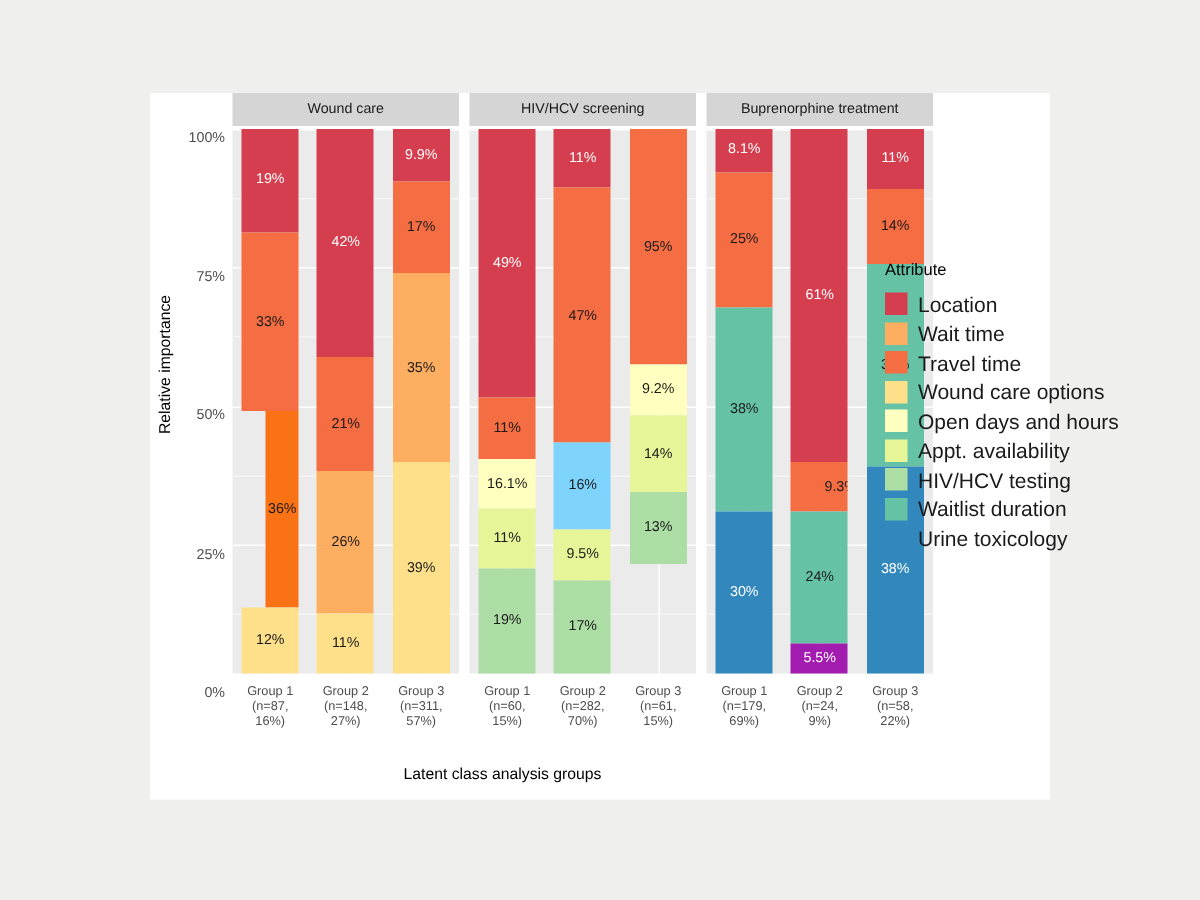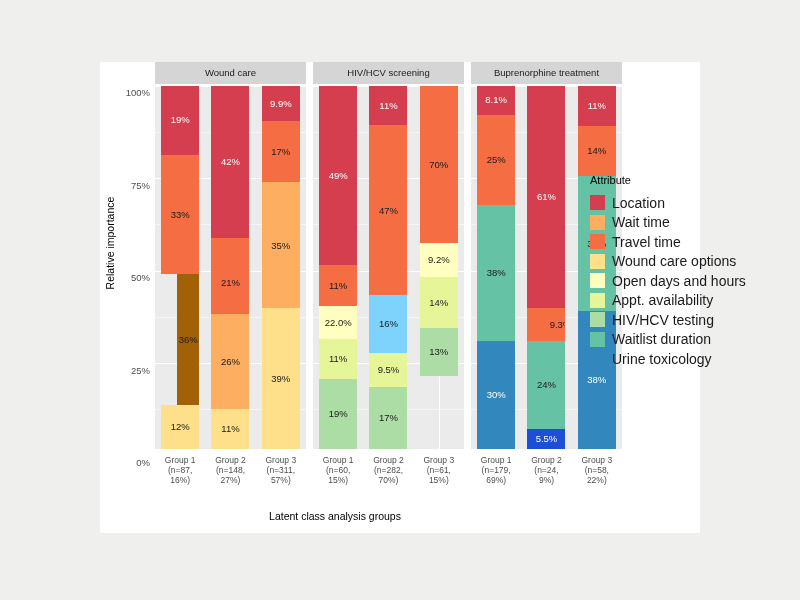--- a/index.html
+++ b/index.html
@@ -223,21 +223,21 @@
             <div class="vgrid" style="left: 50%;"></div>
             <div class="vgrid" style="left: 83.3%;"></div>
             <div class="bars">
               <div class="bar">
                 <div class="seg" style="background: rgb(213, 62, 79); height: 19%;">
                   <span class="seg-label" style="color: rgb(255, 255, 255);">19%</span>
                 </div>
                 <div class="seg" style="background: rgb(244, 109, 67); height: 33%;">
                   <span class="seg-label" style="color: rgb(26, 26, 26);">33%</span>
                 </div>
-                <div class="seg" style="background: #a16207; height: 36%; margin-left: 16px;">
+                <div class="seg" style="background: #f97316; height: 36%; margin-left: 16px;">
                   <span class="seg-label" style="color: rgb(26, 26, 26);">36%</span>
                 </div>
                 <div class="seg" style="background: rgb(254, 224, 139); height: 12%;">
                   <span class="seg-label" style="color: rgb(26, 26, 26);">12%</span>
                 </div>
               </div>
               <div class="bar">
                 <div class="seg" style="background: rgb(213, 62, 79); height: 42%;">
                   <span class="seg-label" style="color: rgb(255, 255, 255);">42%</span>
                 </div>
@@ -296,21 +296,21 @@
             <div class="vgrid" style="left: 83.3%;"></div>
             <div class="bars">
               <div class="bar">
                 <div class="seg" style="background: rgb(213, 62, 79); height: 49.4949%;">
                   <span class="seg-label" style="color: rgb(255, 255, 255);">49%</span>
                 </div>
                 <div class="seg" style="background: rgb(244, 109, 67); height: 11.1111%;">
                   <span class="seg-label" style="color: rgb(26, 26, 26);">11%</span>
                 </div>
                 <div class="seg" style="background: rgb(255, 255, 191); height: 9.09091%;">
-                  <span class="seg-label" style="color: rgb(26, 26, 26);">22.0%</span>
+                  <span class="seg-label" style="color: rgb(26, 26, 26);">16.1%</span>
                 </div>
                 <div class="seg" style="background: rgb(230, 245, 152); height: 11.1111%;">
                   <span class="seg-label" style="color: rgb(26, 26, 26);">11%</span>
                 </div>
                 <div class="seg" style="background: rgb(171, 221, 164); height: 19.1919%;">
                   <span class="seg-label" style="color: rgb(26, 26, 26);">19%</span>
                 </div>
               </div>
               <div class="bar">
                 <div class="seg" style="background: rgb(213, 62, 79); height: 10.9453%;">
@@ -324,21 +324,21 @@
                 </div>
                 <div class="seg" style="background: rgb(230, 245, 152); height: 9.45274%;">
                   <span class="seg-label" style="color: rgb(26, 26, 26);">9.5%</span>
                 </div>
                 <div class="seg" style="background: rgb(171, 221, 164); height: 16.9154%;">
                   <span class="seg-label" style="color: rgb(26, 26, 26);">17%</span>
                 </div>
               </div>
               <div class="bar">
                 <div class="seg" style="background: rgb(244, 109, 67); height: 43.3468%;">
-                  <span class="seg-label" style="color: rgb(26, 26, 26);">70%</span>
+                  <span class="seg-label" style="color: rgb(26, 26, 26);">95%</span>
                 </div>
                 <div class="seg" style="background: rgb(255, 255, 191); height: 9.27419%;">
                   <span class="seg-label" style="color: rgb(26, 26, 26);">9.2%</span>
                 </div>
                 <div class="seg" style="background: rgb(230, 245, 152); height: 14.1129%;">
                   <span class="seg-label" style="color: rgb(26, 26, 26);">14%</span>
                 </div>
                 <div class="seg" style="background: rgb(171, 221, 164); height: 13.1048%;">
                   <span class="seg-label" style="color: rgb(26, 26, 26);">13%</span>
                 </div>
@@ -390,21 +390,21 @@
               <div class="bar">
                 <div class="seg" style="background: rgb(213, 62, 79); height: 61.1222%;">
                   <span class="seg-label" style="color: rgb(255, 255, 255);">61%</span>
                 </div>
                 <div class="seg" style="background: rgb(244, 109, 67); height: 9.31864%;">
                   <span class="seg-label" style="color: rgb(26, 26, 26); padding-left: 28px;">9.3%</span>
                 </div>
                 <div class="seg" style="background: rgb(102, 194, 165); height: 24.0481%;">
                   <span class="seg-label" style="color: rgb(26, 26, 26);">24%</span>
                 </div>
-                <div class="seg" style="background: #1d4ed8; height: 5.51102%;">
+                <div class="seg" style="background: #a21caf; height: 5.51102%;">
                   <span class="seg-label" style="color: rgb(255, 255, 255);">5.5%</span>
                 </div>
               </div>
               <div class="bar">
                 <div class="seg" style="background: rgb(213, 62, 79); height: 11%;">
                   <span class="seg-label" style="color: rgb(255, 255, 255);">11%</span>
                 </div>
                 <div class="seg" style="background: rgb(244, 109, 67); height: 14%;">
                   <span class="seg-label" style="color: rgb(26, 26, 26);">14%</span>
                 </div>

